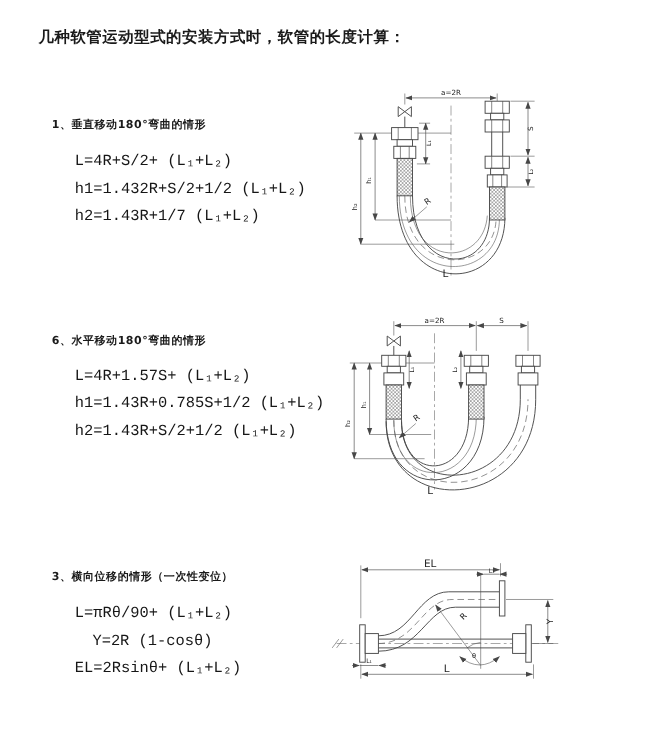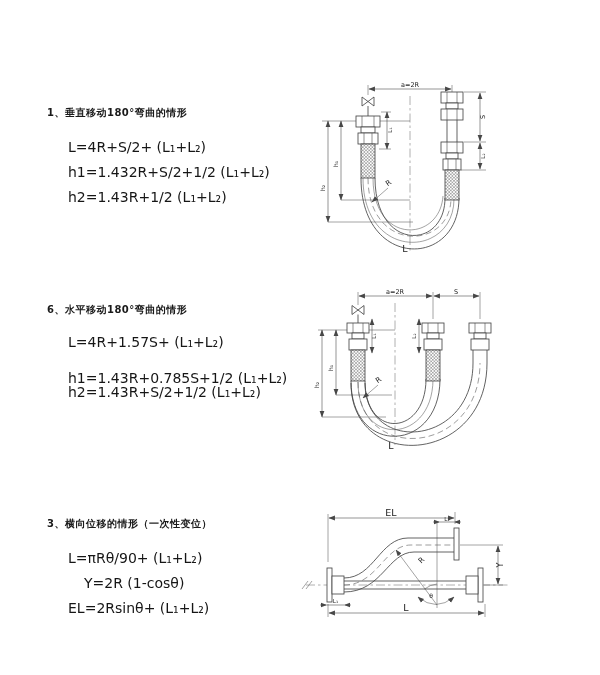--- a/index.html
+++ b/index.html
@@ -1,49 +1,50 @@
 <!DOCTYPE html>
 <html><head>
 <meta charset="utf-8">
 <style>
   html,body{margin:0;padding:0;background:#fff;}
   .page{position:relative;width:600px;height:675px;background:#ffffff;overflow:hidden;
         font-family:"DejaVu Sans","Liberation Sans",sans-serif;color:#1a1a1a;}
   .title{position:absolute;left:35px;top:25px;font-size:14px;font-weight:700;letter-spacing:.5px;white-space:nowrap;}
   .sec{position:absolute;left:47px;width:300px;}
   .sec .heading{position:absolute;left:0;top:0;font-size:10px;font-weight:700;letter-spacing:.5px;white-space:nowrap;}
-  .sec .formula{position:absolute;left:21px;font-size:14px;font-weight:400;white-space:nowrap;color:#161616;}
+  .sec .formula{position:absolute;left:21px;font-size:14px;font-weight:400;white-space:nowrap;color:#161616;font-family:Liberation Mono, monospace;}
   .dwg{position:absolute;}
   
   .ln{stroke:#474747;stroke-width:.85;fill:none;}
   .thin{stroke:#585858;stroke-width:.55;fill:none;}
   .dim{stroke:#4e4e4e;stroke-width:.6;fill:none;}
   .cl{stroke:#6e6e6e;stroke-width:.55;fill:none;stroke-dasharray:9 3 2.5 3;}
   .dsh{stroke:#5a5a5a;stroke-width:.6;fill:none;stroke-dasharray:6 3.5;}
   .fit{stroke:#474747;stroke-width:.85;fill:#ffffff;}
   .facet{stroke:#474747;stroke-width:.6;fill:none;}
   text{fill:#222;font-family:"DejaVu Sans","Liberation Sans",sans-serif;}
 </style>
 </head>
 <body>
 
 <div class="page">
 
+  <div class="title">几种软管运动型式的安装方式时，软管的长度计算：</div>
 
   <div class="sec" style="top:106px;">
     <div class="heading">1、垂直移动180°弯曲的情形</div>
     <div class="formula" style="top:33px;">L=4R+S/2+ (L₁+L₂)</div>
     <div class="formula" style="top:58px;text-align:right;">h1=1.432R+S/2+1/2 (L₁+L₂)</div>
-    <div class="formula" style="top:83px;">h2=1.43R+1/2 (L₁+L₂)</div>
+    <div class="formula" style="top:83px;">h2=1.43R+1/7 (L₁+L₂)</div>
   </div>
 
   <div class="sec" style="top:303px;">
     <div class="heading">6、水平移动180°弯曲的情形</div>
     <div class="formula" style="top:31px;">L=4R+1.57S+ (L₁+L₂)</div>
-    <div class="formula" style="top:56px;margin-top:11px;">h1=1.43R+0.785S+1/2 (L₁+L₂)</div>
+    <div class="formula" style="top:56px;">h1=1.43R+0.785S+1/2 (L₁+L₂)</div>
     <div class="formula" style="top:81px;">h2=1.43R+S/2+1/2 (L₁+L₂)</div>
   </div>
 
   <div class="sec" style="top:517px;">
     <div class="heading">3、横向位移的情形（一次性变位）</div>
     <div class="formula" style="top:33px;">L=πRθ/90+ (L₁+L₂)</div>
     <div class="formula" style="top:58px;margin-left:16px;">Y=2R (1-cosθ)</div>
     <div class="formula" style="top:83px;">EL=2Rsinθ+ (L₁+L₂)</div>
   </div>
 

